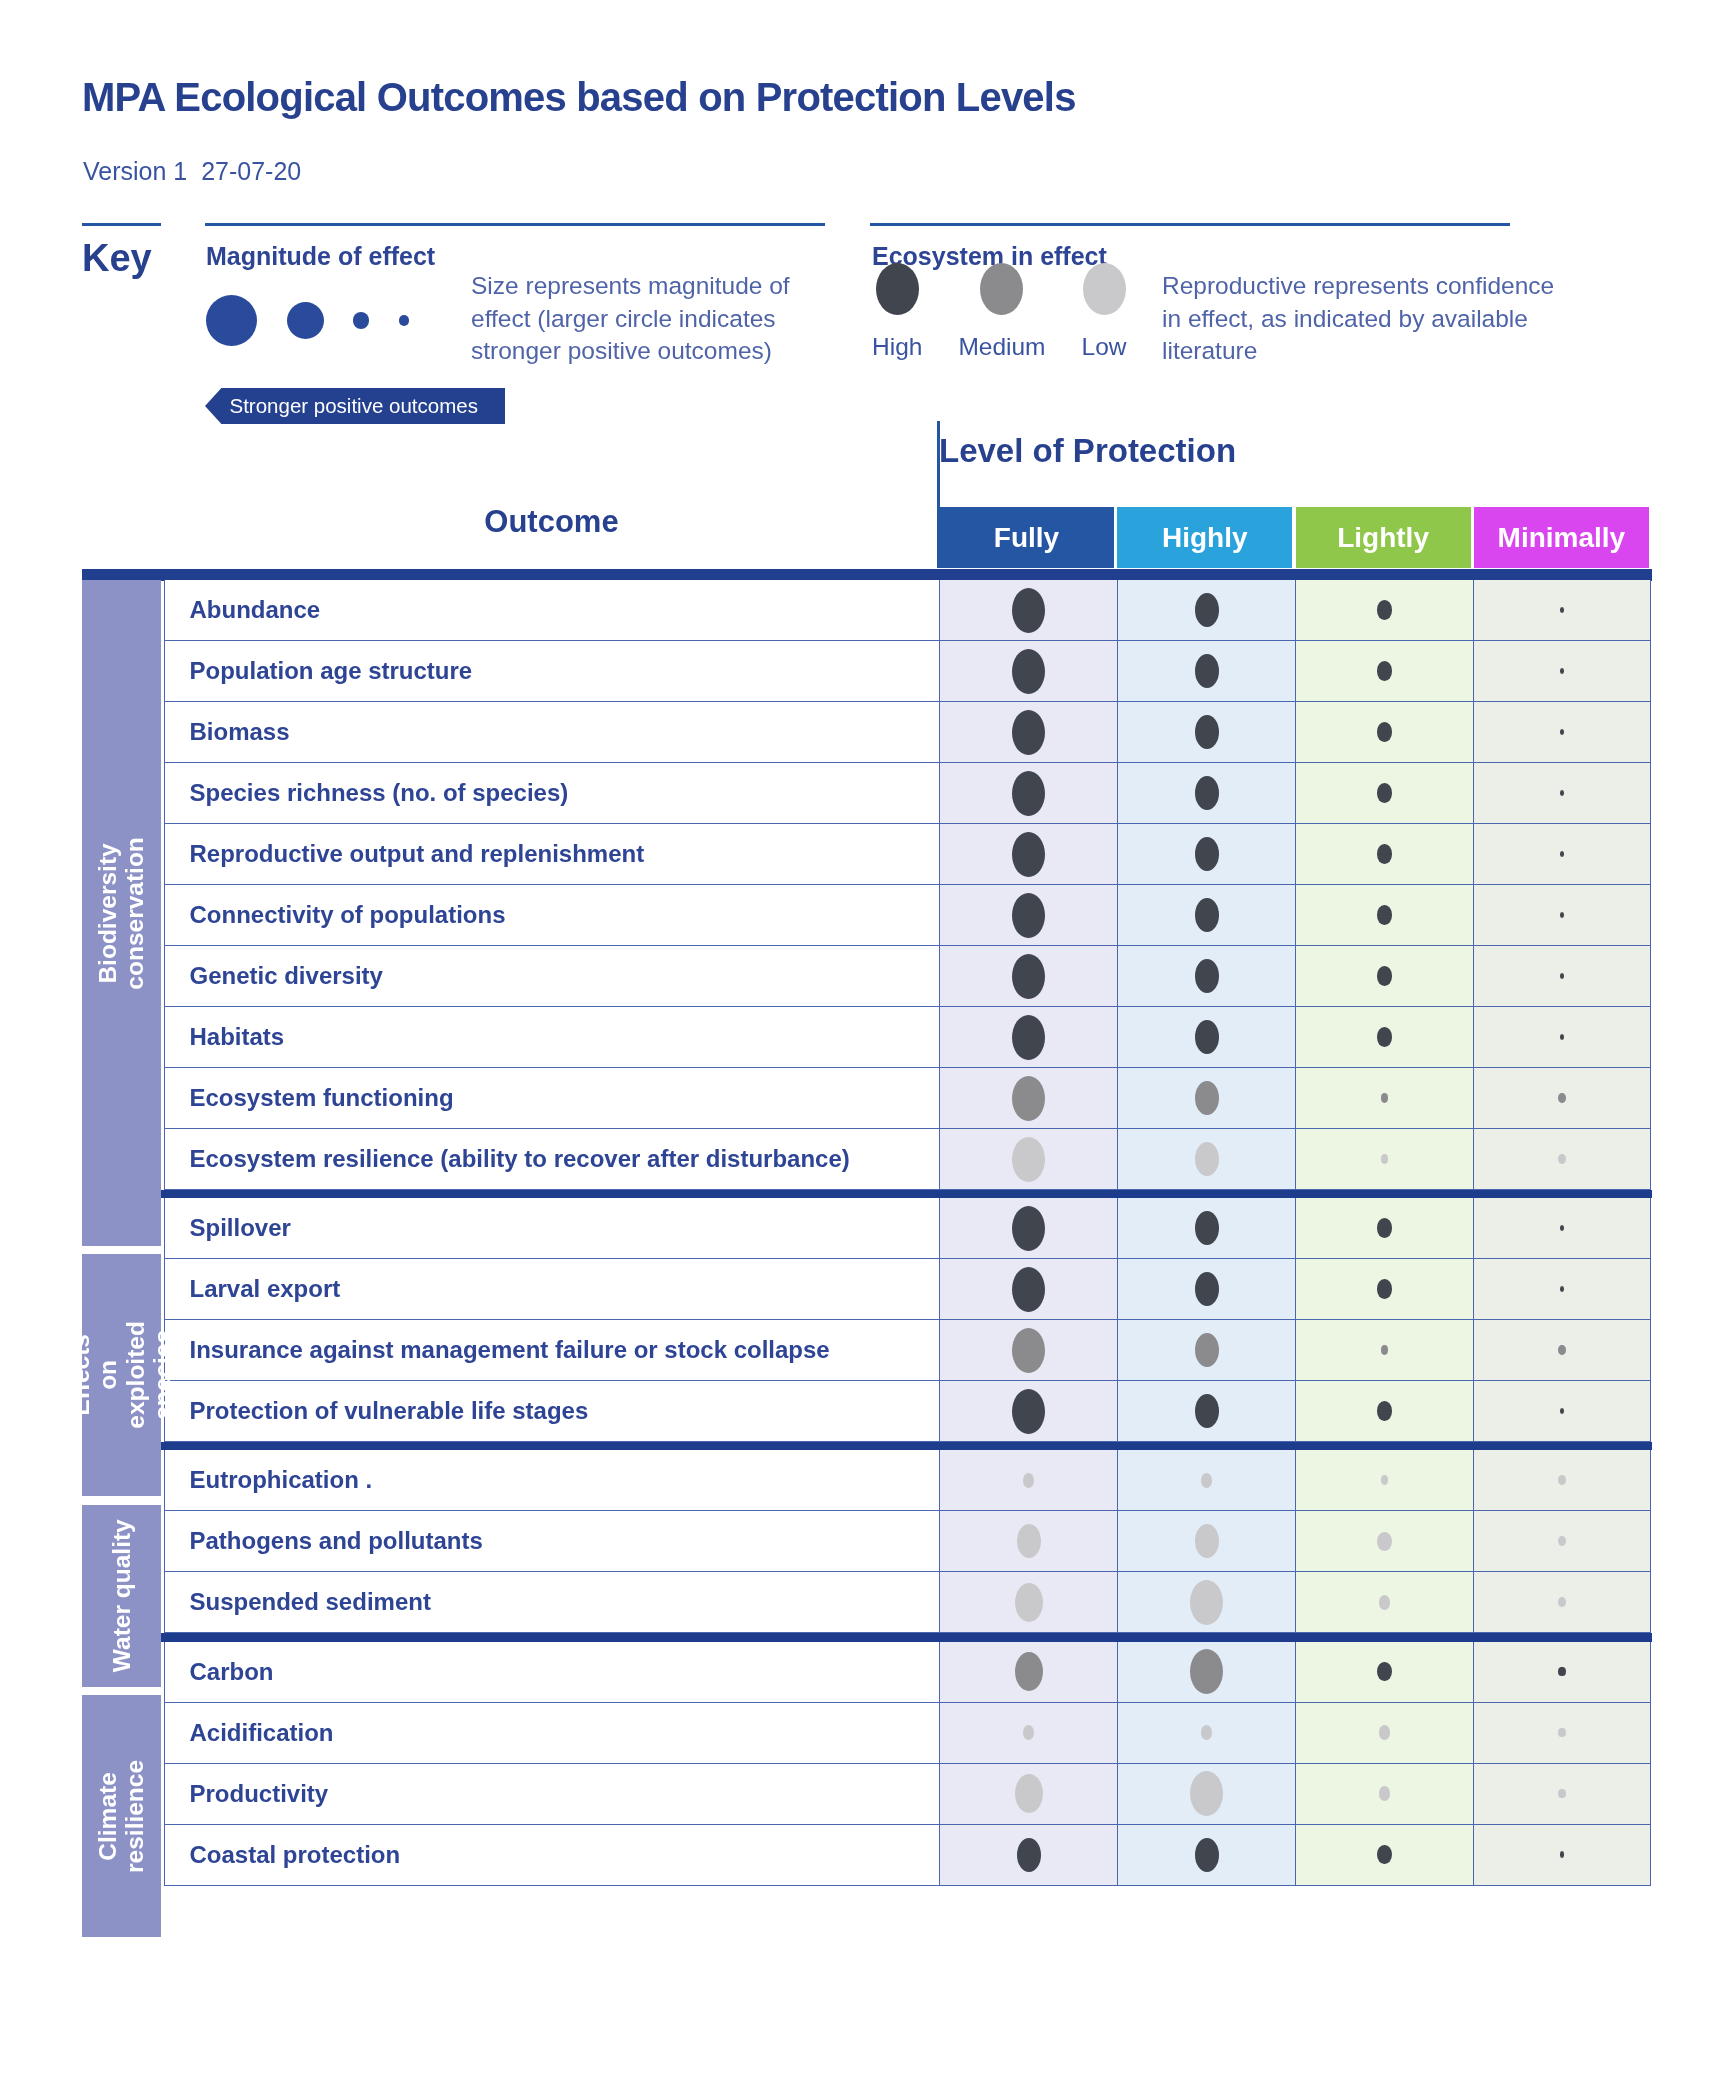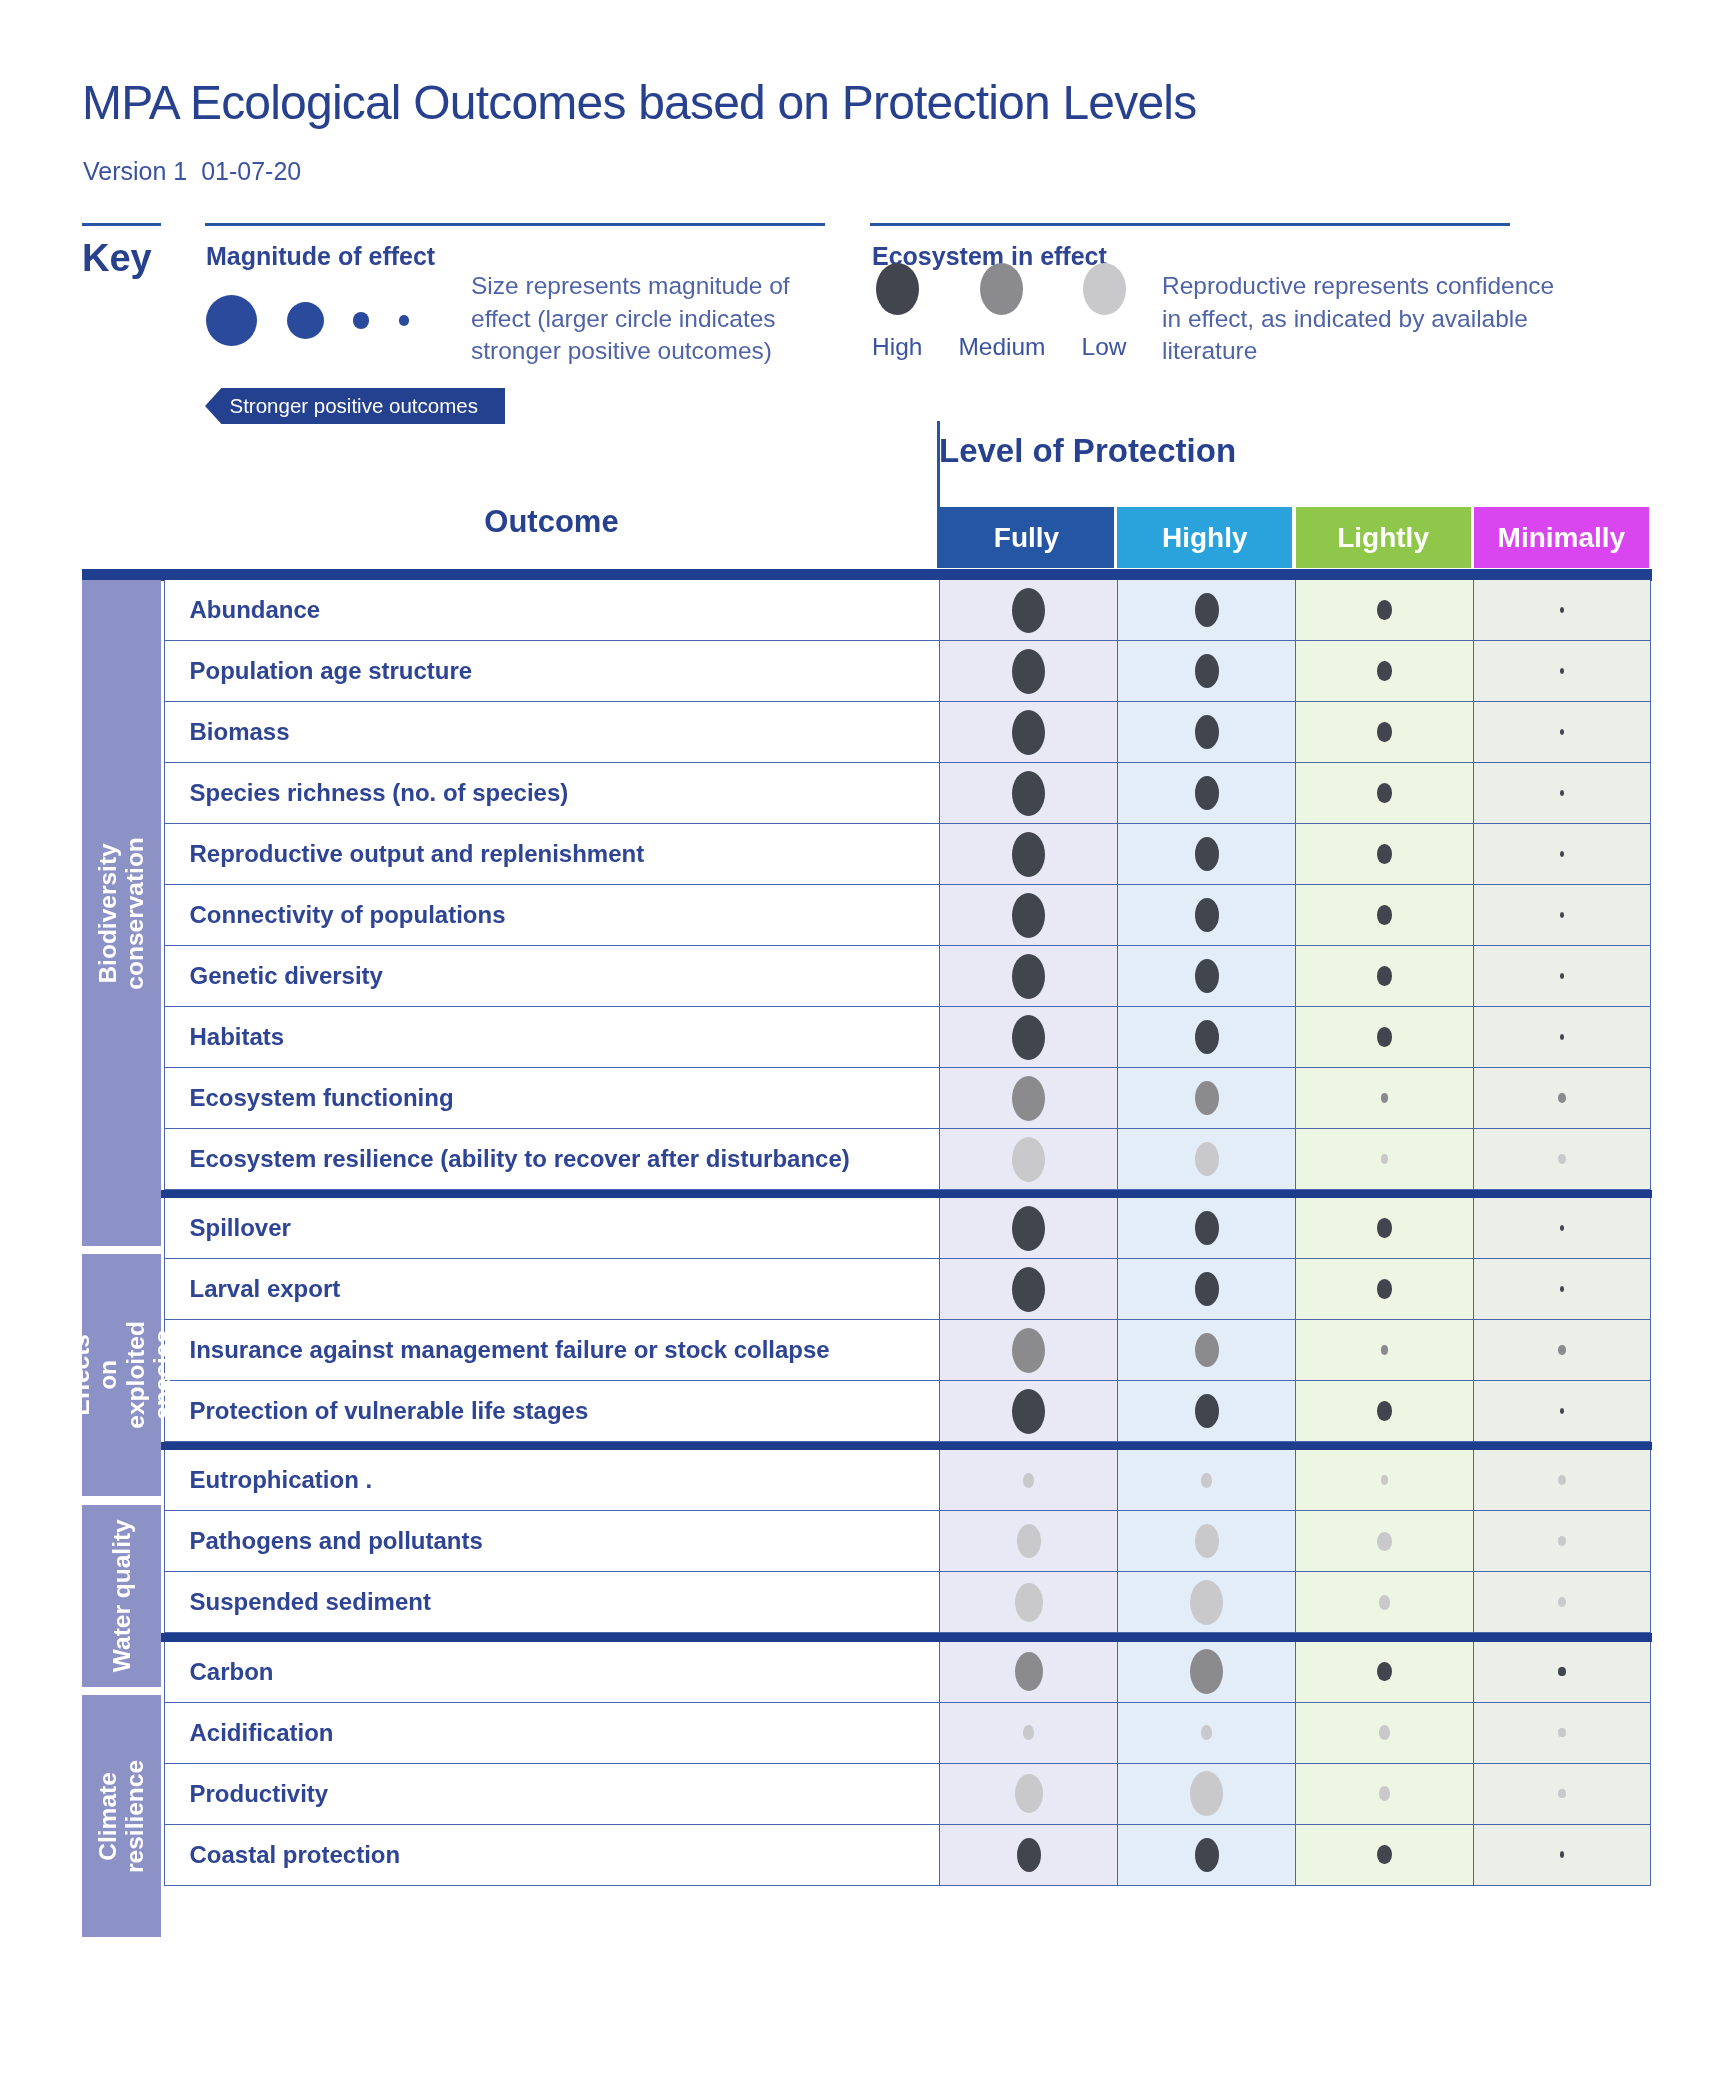--- a/index.html
+++ b/index.html
@@ -1,21 +1,21 @@
 <!DOCTYPE html>
 <html style="font-size:13px"><head>
 <meta charset="utf-8">
 <style>
   html,body{margin:0;padding:0;background:#ffffff;}
   #page{position:relative;width:1736px;height:2095px;background:#ffffff;
         font-family:"Liberation Sans",sans-serif;overflow:hidden;}
 
   .abs{position:absolute;}
 
-  .title{left:82px;top:75px;font-size:48px;font-weight:normal;color:#27418f;letter-spacing:-0.8px;text-align:center;}
+  .title{left:82px;top:75px;font-size:40px;font-weight:bold;color:#27418f;letter-spacing:-0.8px;text-align:center;}
   .version{left:83px;top:157px;font-size:25px;color:#3a53a0;white-space:pre;}
 
   .rule{height:2.5px;background:#2456a4;}
   .key-label{left:82px;top:237px;font-size:38px;font-weight:bold;color:#27418f;}
   .key-heading{font-size:25px;font-weight:600;color:#2e4494;}
   .key-desc{font-size:24.5px;color:#4f63a8;line-height:1.33;}
 
   .mag-circles{left:206px;top:263px;width:270px;height:115px;display:flex;align-items:center;gap:29.5px;}
   .mag-circles span{display:block;border-radius:50%;}
 
@@ -50,21 +50,21 @@
   .band{position:absolute;left:0;width:79px;background:#8d92c6;display:flex;align-items:center;justify-content:center;}
   .band span{transform:rotate(-90deg);color:#ffffff;font-size:24.5px;font-weight:bold;text-align:center;line-height:1.12;white-space:nowrap;}
   .band span.wrap{white-space:normal;width:245px;}
 </style>
 </head>
 <body>
 
 <div id="page">
 
   <div class="abs title">MPA Ecological Outcomes based on Protection Levels</div>
-  <div class="abs version">Version 1  01-07-20</div>
+  <div class="abs version">Version 1  27-07-20</div>
 
   <div class="abs rule" style="left:82px;top:223px;width:79px;"></div>
   <div class="abs rule" style="left:205px;top:223px;width:620px;"></div>
   <div class="abs rule" style="left:870px;top:223px;width:640px;"></div>
 
   <div class="abs key-label">Key</div>
 
   <div class="abs key-heading" style="left:206px;top:242px;">Magnitude of effect</div>
   <div class="abs mag-circles" id="mag-circles">
       <span style="width: 51px; height: 51px; background: rgb(42, 74, 155);"></span>

